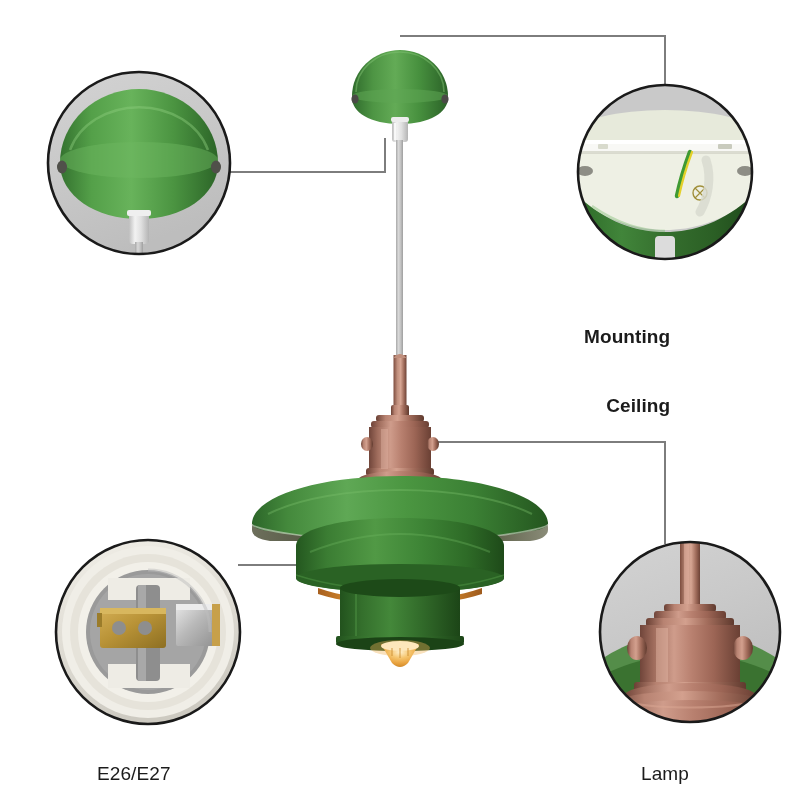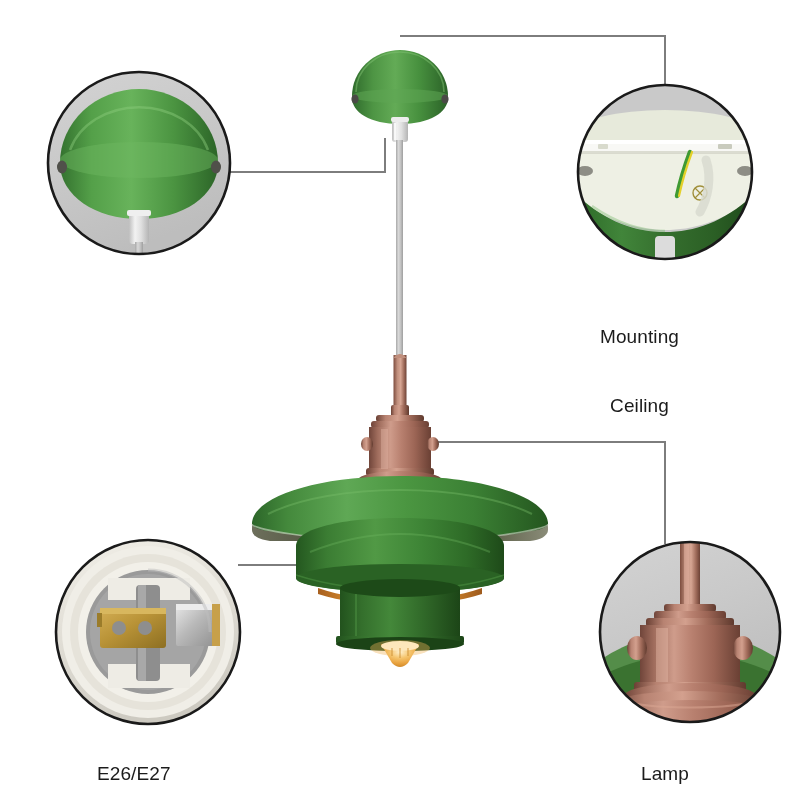--- a/index.html
+++ b/index.html
@@ -24,21 +24,21 @@
     position: absolute;
     font-family: "Liberation Sans", sans-serif;
     font-size: 19px;
     line-height: 23px;
     color: #1b1b1b;
     letter-spacing: 0.1px;
     white-space: pre;
     pointer-events: none;
   }
   .lbl-ceiling      { left: 100px; top: 279px; text-align: left; }
-  .lbl-mounting     { left: 600px; top: 279px; text-align: center; }
+  .lbl-mounting     { left: 584px; top: 279px; text-align: right; font-weight: bold; }
   .lbl-bulbbase     { left: 97px;  top: 716px; text-align: left; }
   .lbl-lampsocket   { left: 641px; top: 716px; text-align: left; }
 </style>
 </head>
 <body>
 
 <div id="stage">
 
   <svg id="scene" width="800" height="800" viewBox="0 0 800 800" xmlns="http://www.w3.org/2000/svg">
 

